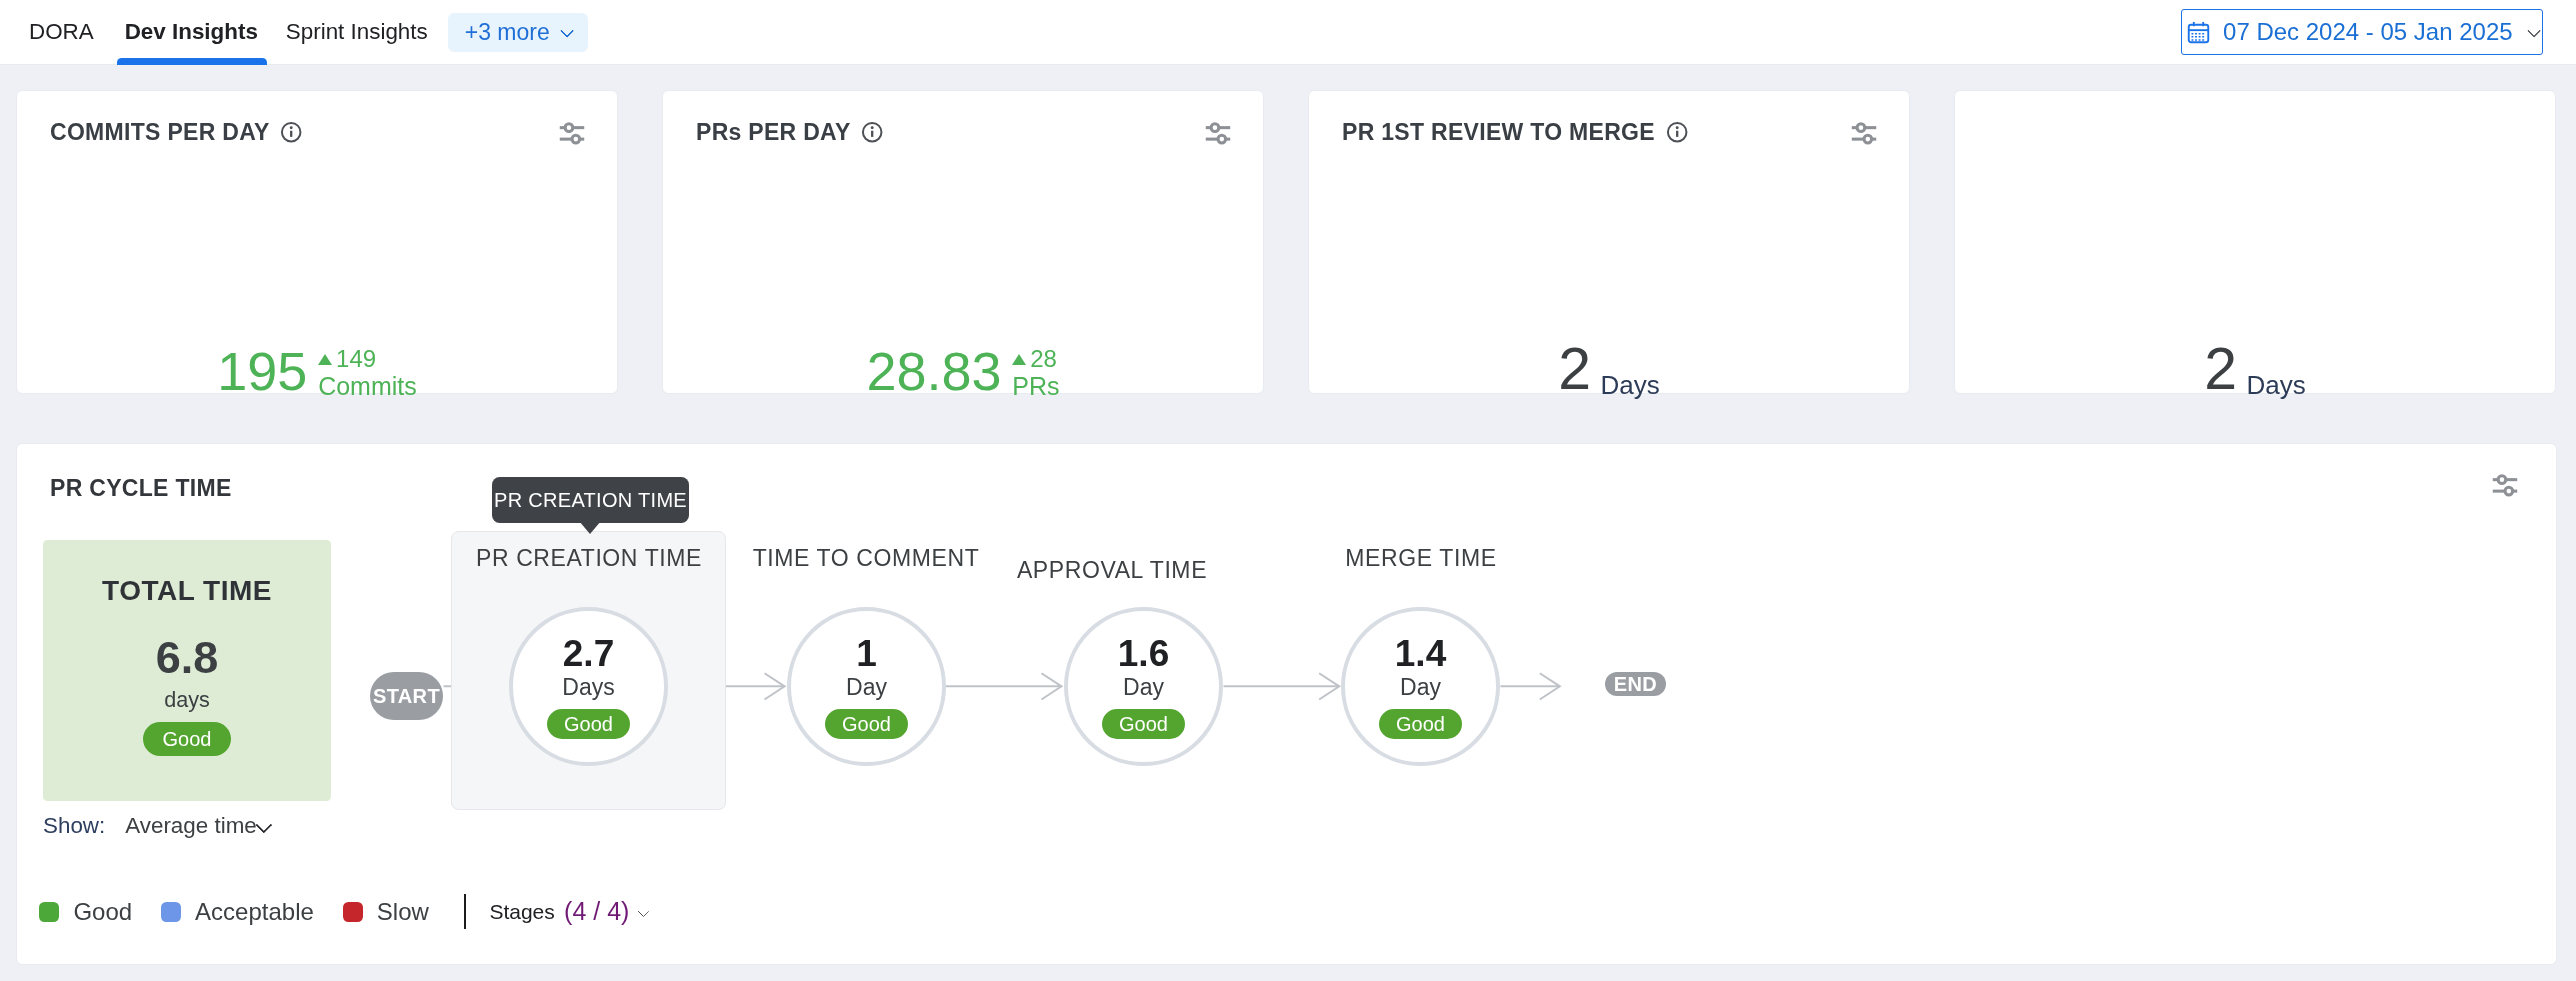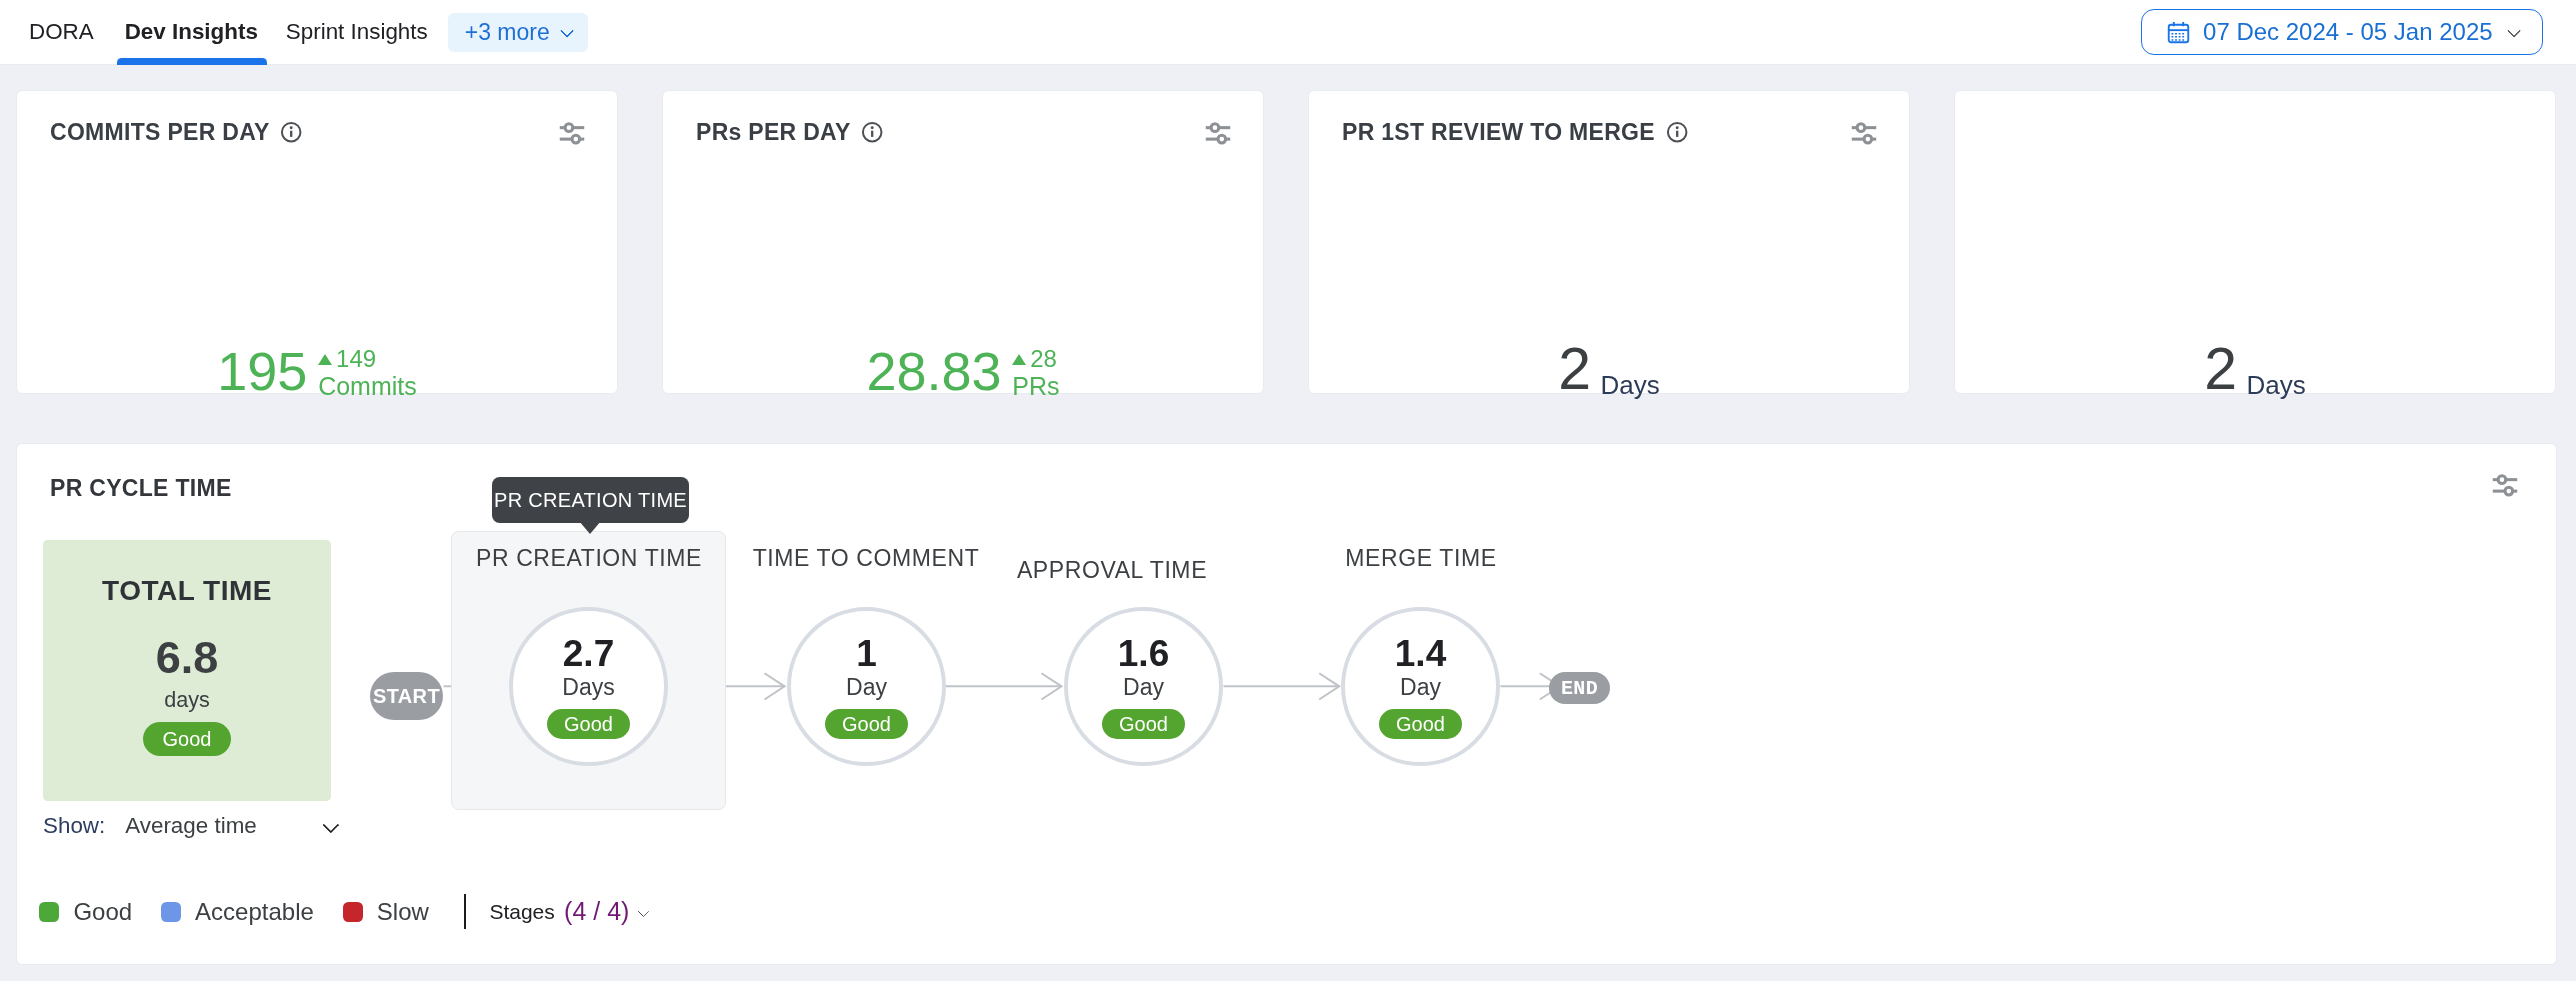--- a/index.html
+++ b/index.html
@@ -16,22 +16,22 @@
   .tab.t2 { margin-right:28px; font-weight:700; }
   .tab.t3 { margin-right:20px; }
   .tab.active .underline { position:absolute; bottom:0; left:-7.7px; right:-9.3px; height:6.2px;
          background:#1a73e8; border-radius:4.6px 4.6px 0 0; }
   .more-chip { display:flex; align-items:center; gap:10.8px; background:#e8f4fd; color:#1f6fd6;
          border-radius:6.2px; height:39px; padding:0 17px; font-size:23px; cursor:pointer; }
   .chev { display:inline-block; width:10px; height:10px; border-right:2.5px solid currentColor;
           border-bottom:2.5px solid currentColor; transform:rotate(45deg) translateY(-1.5px); border-radius:0.8px; }
   .chev.small { width:7.7px; height:7.7px; border-width:1.9px; }
   .date-btn { position:absolute; right:33px; top:9.3px; height:46px; border:1.5px solid #1a73e8;
-          border-radius:13px; background:#fff; display:flex; align-items:center; gap:12.3px;
-          padding:0 24px; color:#1a6fd4; font-size:24px; font-weight:500; cursor:pointer; }
+          border-radius:3px; background:#fff; display:flex; align-items:center; gap:12.3px;
+          padding:0 4px; color:#1a6fd4; font-size:24px; font-weight:500; cursor:pointer; }
   .date-btn .chev { color:#5f6368; margin-left:3.1px; }
 
   
   .metrics { position:absolute; top:90px; left:16px; display:flex; gap:44px; }
   .card { width:602px; height:304px; background:#fff; border:1.5px solid #e8ebef; border-radius:6.2px; position:relative; }
   .card-head { position:absolute; top:28px; left:33px; right:31px; display:flex; align-items:center; }
   .card-title { font-size:23px; font-weight:600; color:#3a3f45; letter-spacing:0.3px; display:flex; align-items:center; gap:10.8px; white-space:nowrap; }
   .icon-btn { margin-left:auto; cursor:pointer; line-height:0; }
   .info { line-height:0; cursor:pointer; }
 
@@ -54,28 +54,28 @@
   .total-box { position:absolute; left:26px; top:96px; width:288px; height:261px; background:#dfecd5;
                border-radius:4.6px; display:flex; flex-direction:column; align-items:center; }
   .total-label { margin-top:35px; font-size:28px; font-weight:700; color:#2f3338; letter-spacing:0.5px; }
   .total-value { margin-top:28px; font-size:45px; font-weight:600; color:#3c4043; line-height:46px; }
   .total-unit  { margin-top:6.2px; font-size:21.6px; color:#3c4043; }
   .badge { background:#54a52f; color:#fff; border-radius:770px; font-size:20px; padding:5.4px 20px; line-height:23px; }
   .total-box .badge { margin-top:9.3px; }
 
   .show-row { position:absolute; left:26px; top:369px; width:293px; display:flex; align-items:center; font-size:22.4px; }
   .show-label { color:#2d3e5f; }
-  .show-select { margin-left:20px; flex:1; display:flex; align-items:center; justify-content:space-between;
+  .show-select { margin-left:20px; flex:1; display:flex; align-items:center; 
                  color:#3c4043; cursor:pointer; }
   .show-select .chev { color:#202124; width:11.6px; height:11.6px; border-width:2px; }
 
   .pill { position:absolute; background:#9a9ea3; color:#fff; border-radius:770px; font-size:20px;
           font-weight:700; display:flex; align-items:center; justify-content:center; letter-spacing:0.4px; }
   .pill.start { left:353px; top:228px; width:73px; height:48px; }
-  .pill.end   { left:1532px; top:228px; width:61px; height:32px;font-family:Liberation Mono, monospace; }
+  .pill.end   { left:1588px; top:228px; width:61px; height:24px; }
 
   .hoverbox { position:absolute; left:434px; top:87px; width:275px; height:279px; background:#f5f6f8;
               border:1.5px solid #e5e7ea; border-radius:7.7px; }
   .tooltip { position:absolute; left:475px; top:33px; width:197px; height:46px; background:#3f4347;
              border-radius:7.7px; color:#fff; font-size:20px; font-weight:500; letter-spacing:0.3px;
              display:flex; align-items:center; justify-content:center; white-space:nowrap; }
   .tooltip-arrow { position:absolute; left:562px; top:77px; width:0; height:0;
              border-left:11.6px solid transparent; border-right:11.6px solid transparent; border-top:13px solid #3f4347; }
 
   .stage-label { position:absolute; top:101px; width:278px; text-align:center; font-size:23px;

